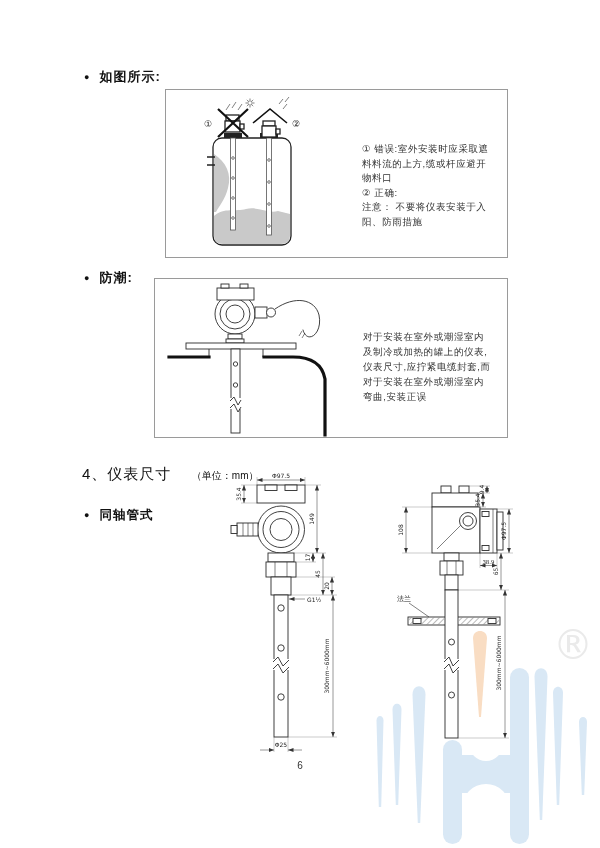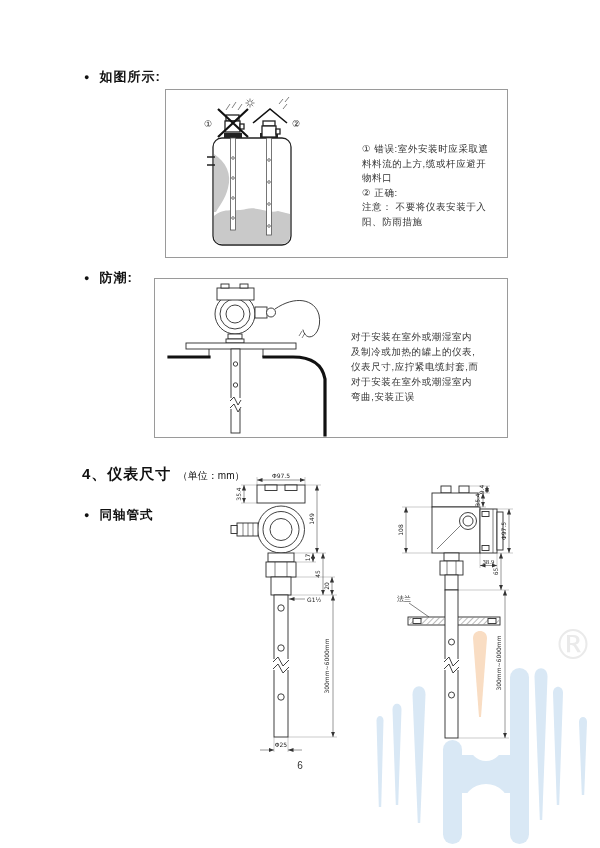--- a/index.html
+++ b/index.html
@@ -7,22 +7,22 @@
   .page{position:relative;width:600px;height:848px;background:#fff;overflow:hidden;
         font-family:"Liberation Sans","DejaVu Sans",sans-serif;color:#222}
   .bullet-row{position:absolute;display:flex;align-items:center;gap:9px;
               font-weight:bold;font-size:13px;color:#111;letter-spacing:1px;z-index:3}
   .blt{font-size:9px;line-height:1}
   .frame{position:absolute;border:1px solid var(--box_border,#9a9a9a);background:#fff;z-index:2}
   .frame svg{position:absolute;left:0;top:0}
   .note{position:absolute;font-size:9.5px;line-height:14.5px;color:#333;
         letter-spacing:0.6px;white-space:nowrap}
   .size-head{position:absolute;z-index:3;white-space:nowrap}
-  .size-title{font-weight:bold;font-size:15px;color:#111;letter-spacing:1px}
-  .size-unit{font-size:10px;color:#111;margin-left:2px}
+  .size-title{font-weight:normal;font-size:15px;color:#111;letter-spacing:1px}
+  .size-unit{font-size:10px;color:#111;margin-left:16px}
   .pagenum{position:absolute;left:0;top:760px;width:600px;text-align:center;
            font-size:10px;color:#333}
   svg.tech{position:absolute;overflow:visible;z-index:2}
   svg.wm{position:absolute;z-index:0}
   svg text{font-family:"DejaVu Sans","Liberation Sans",sans-serif}
   .pt{fill:#fff;stroke:#2b2b2b;stroke-width:0.9}
   .pt2{fill:none;stroke:#2b2b2b;stroke-width:0.9}
   .thin{fill:none;stroke:#2b2b2b;stroke-width:0.6}
   .ext{fill:none;stroke:#8a8a8a;stroke-width:0.45}
   .dim{fill:none;stroke:#444;stroke-width:0.55}
@@ -149,21 +149,21 @@
       </g>
       <path d="M14,78 H54 M109,78 H138 Q166,78 170,100 L170,156" class="thick"></path>
       <g>
         <rect x="76" y="70" width="9" height="84" class="pt"></rect>
         <circle cx="80.5" cy="85" r="2.2" class="pt2"></circle>
         <circle cx="80.5" cy="106" r="2.2" class="pt2"></circle>
         <rect x="74.5" y="119" width="12" height="11" fill="#fff"></rect>
         <path d="M75,122 L79,118 L83,126 L86,121 M75,129 L79,125 L83,133 L86,128" class="pt2"></path>
       </g>
     </svg>
-    <div class="note" style="left:196px;top:50px;line-height:15px">
+    <div class="note" style="left:208px;top:50px;line-height:15px">
       <div>对于安装在室外或潮湿室内</div>
       <div>及制冷或加热的罐上的仪表,</div>
       <div>仪表尺寸,应拧紧电缆封套,而</div>
       <div>对于安装在室外或潮湿室内</div>
       <div>弯曲,安装正误</div>
     </div>
   </div>
 
   <div class="size-head" style="left:82px;top:465px">
     <span class="size-title">4、仪表尺寸</span>

